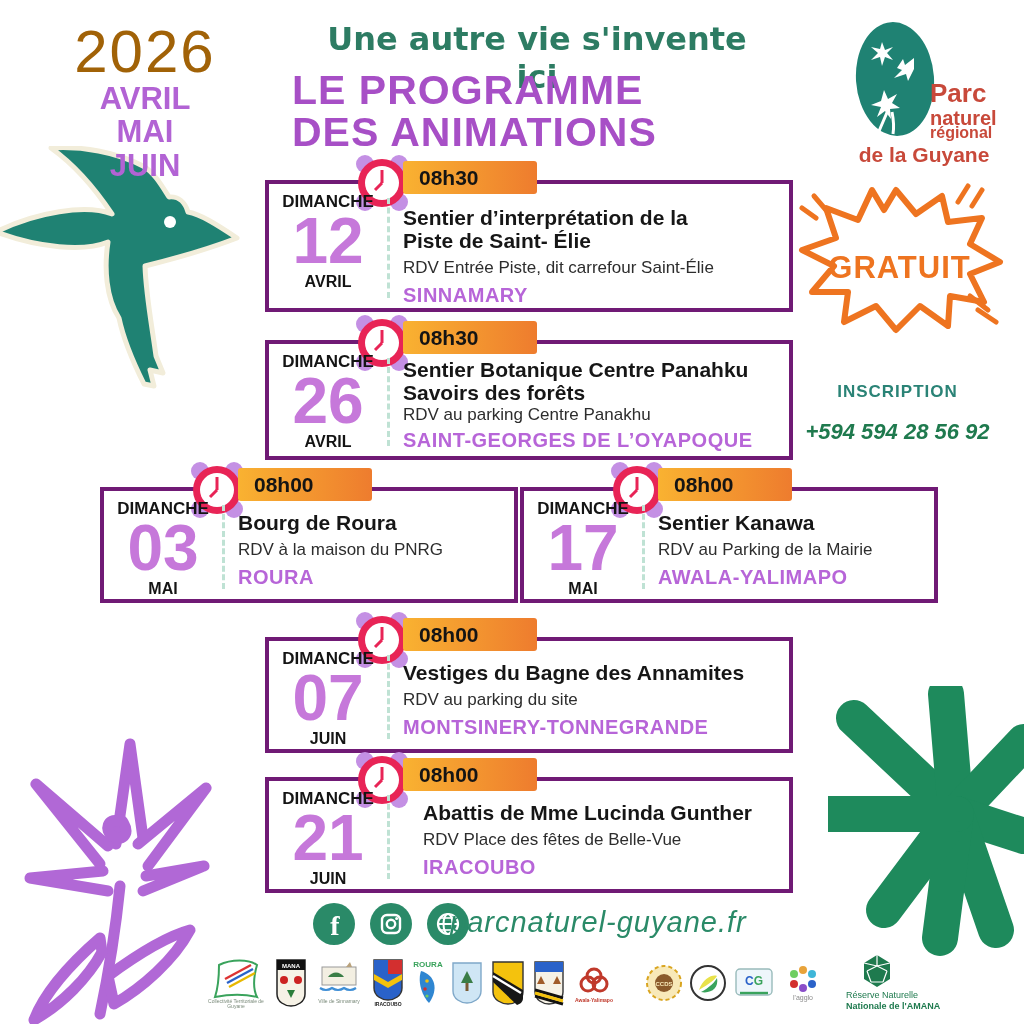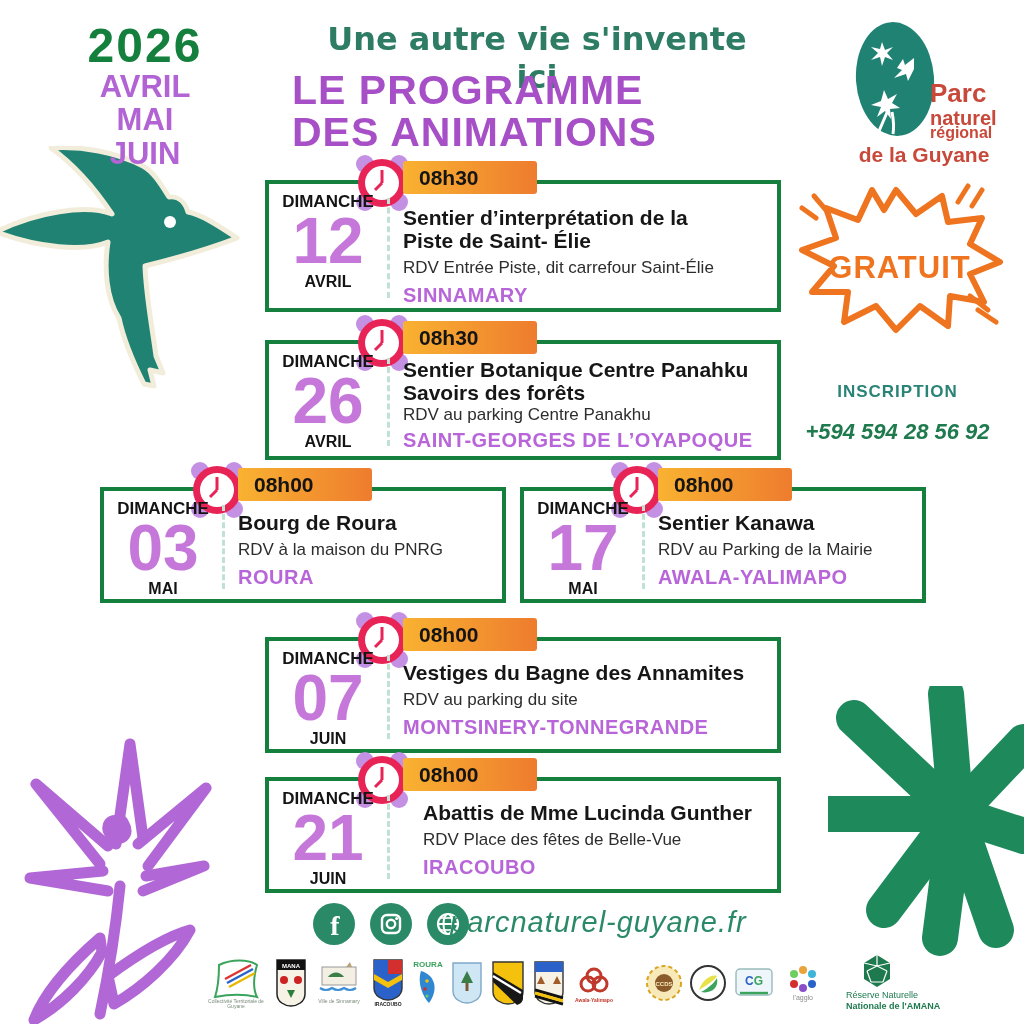--- a/index.html
+++ b/index.html
@@ -4,38 +4,38 @@
 <style>
   html,body{margin:0;padding:0;}
   body{
     width:1024px;height:1024px;position:relative;overflow:hidden;
     background:#ffffff;font-family:"Liberation Sans", sans-serif;
   }
   .abs{position:absolute;}
 
   
   .year-block{left:55px;top:22px;width:180px;text-align:center;}
-  .year{font-size:48px;font-weight:700;color:#15803d;letter-spacing:2px;line-height:1;}
+  .year{font-size:60px;font-weight:400;color:#a16207;letter-spacing:2px;line-height:1;}
   .month-line{font-size:31px;font-weight:800;color:#b263d4;line-height:1.08;}
   .tagline{left:312px;top:20px;width:450px;text-align:center;
     font-size:32px;font-weight:700;color:#2d7c63;letter-spacing:0px;
     font-family:"DejaVu Sans", sans-serif;}
   .main-title{left:292px;top:70px;width:490px;text-align:left;
     font-size:41px;font-weight:800;color:#a74fc6;line-height:1.02;letter-spacing:1px;}
 
   
   .park-logo{left:840px;top:14px;width:170px;height:150px;}
   .park-name{position:absolute;color:#c8493a;line-height:1;}
   .pn1{left:90px;top:66px;font-size:26px;font-weight:700;}
   .pn2{left:90px;top:94px;font-size:20px;font-weight:700;}
   .pn3{left:90px;top:111px;font-size:16px;font-weight:700;}
   .pn4{left:4px;top:130px;font-size:21px;font-weight:700;width:160px;text-align:center;}
 
   
-  .card{position:absolute;background:#fff;border:4px solid #15803d;}
+  .card{position:absolute;background:#fff;border:4px solid #701a75;padding-left:12px;}
   .date-col{position:absolute;left:6px;top:8px;width:106px;text-align:center;}
   .day{font-size:17px;font-weight:800;color:#141414;}
   .num{font-size:64px;font-weight:800;color:#c678da;line-height:0.92;}
   .month{font-size:16px;font-weight:800;color:#141414;margin-top:2px;}
   .sep{position:absolute;left:118px;top:14px;bottom:10px;border-left:3px dashed #bfe2d4;}
   .content{position:absolute;left:134px;right:8px;}
   .ev-title{font-size:21px;font-weight:800;color:#161616;line-height:1.1;}
   .rdv{font-size:17px;font-weight:400;color:#2d2d2d;margin-top:6px;}
   .city{font-size:20px;font-weight:800;color:#b765d8;margin-top:6px;letter-spacing:0.5px;}
 

